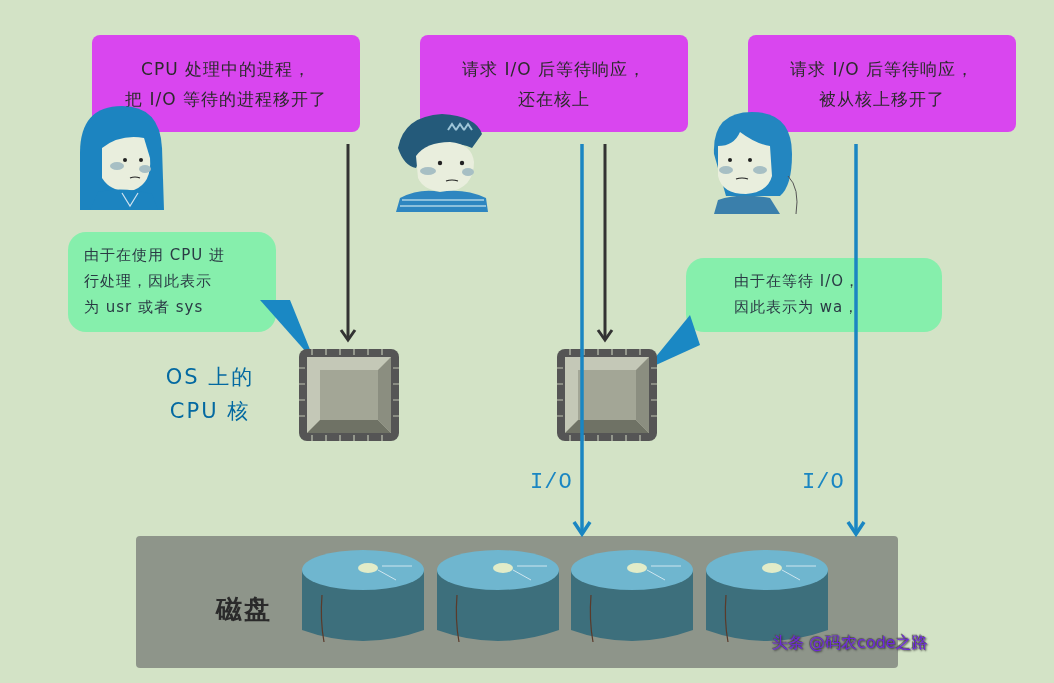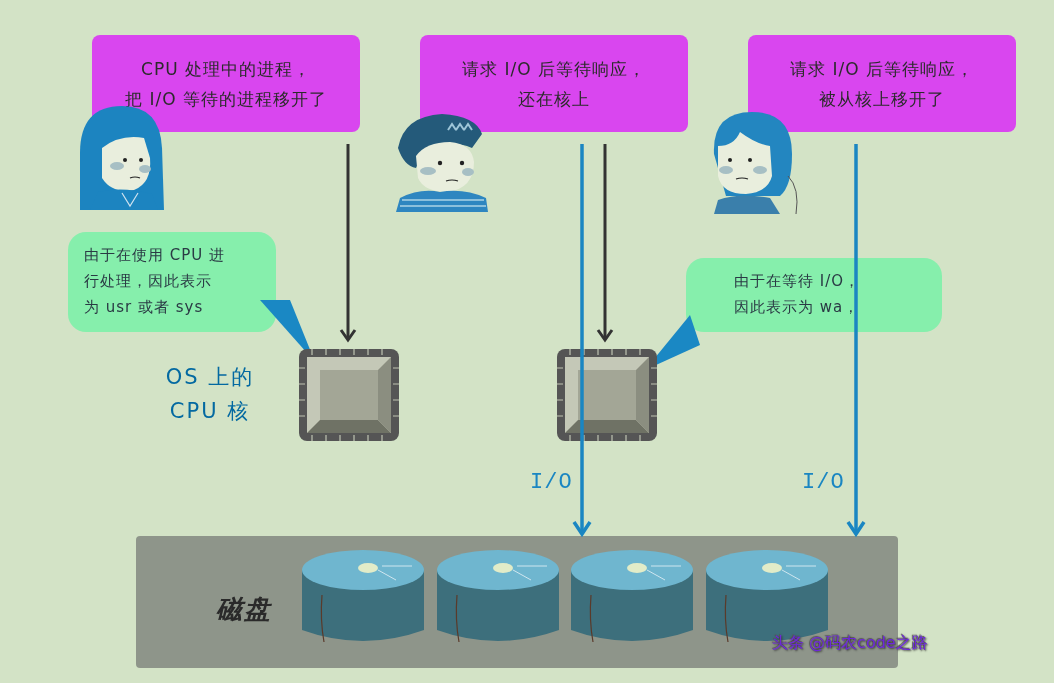--- a/index.html
+++ b/index.html
@@ -137,21 +137,21 @@
   <path d="M2,382 L10,394 L18,382" stroke="#1a86c2" stroke-width="3.5" fill="none"></path>
 </svg>
 <svg style="left:846px;top:140px;" width="20" height="400">
   <path d="M10,4 L10,392" stroke="#1a86c2" stroke-width="3.5"></path>
   <path d="M2,382 L10,394 L18,382" stroke="#1a86c2" stroke-width="3.5" fill="none"></path>
 </svg>
 
 <div class="abs io-label" style="left:530px;top:470px;">I/O</div>
 <div class="abs io-label" style="left:802px;top:470px;">I/O</div>
 
-<div class="abs disk-label" style="left:216px;top:592px;font-style:italic;">磁盘</div>
+<div class="abs disk-label" style="left:216px;top:592px;">磁盘</div>
 
 <svg style="left:300px;top:550px;" width="126" height="100" viewBox="0 0 126 100">
   <path d="M2,20 L2,80 Q63,102 124,80 L124,20 Z" fill="#3d6f7c"></path>
   <path d="M22,45 Q20,70 24,92" stroke="#5a3a2a" stroke-width="1.2" fill="none"></path>
   <ellipse cx="63" cy="20" rx="61" ry="20" fill="#6fb6cf"></ellipse>
   <ellipse cx="68" cy="18" rx="10" ry="5" fill="#e2ecc8"></ellipse>
   <path d="M78,20 L96,30 M82,16 L112,16" stroke="#cfe6ef" stroke-width="1"></path>
 </svg>
 <svg style="left:435px;top:550px;" width="126" height="100" viewBox="0 0 126 100">
   <path d="M2,20 L2,80 Q63,102 124,80 L124,20 Z" fill="#3d6f7c"></path>

